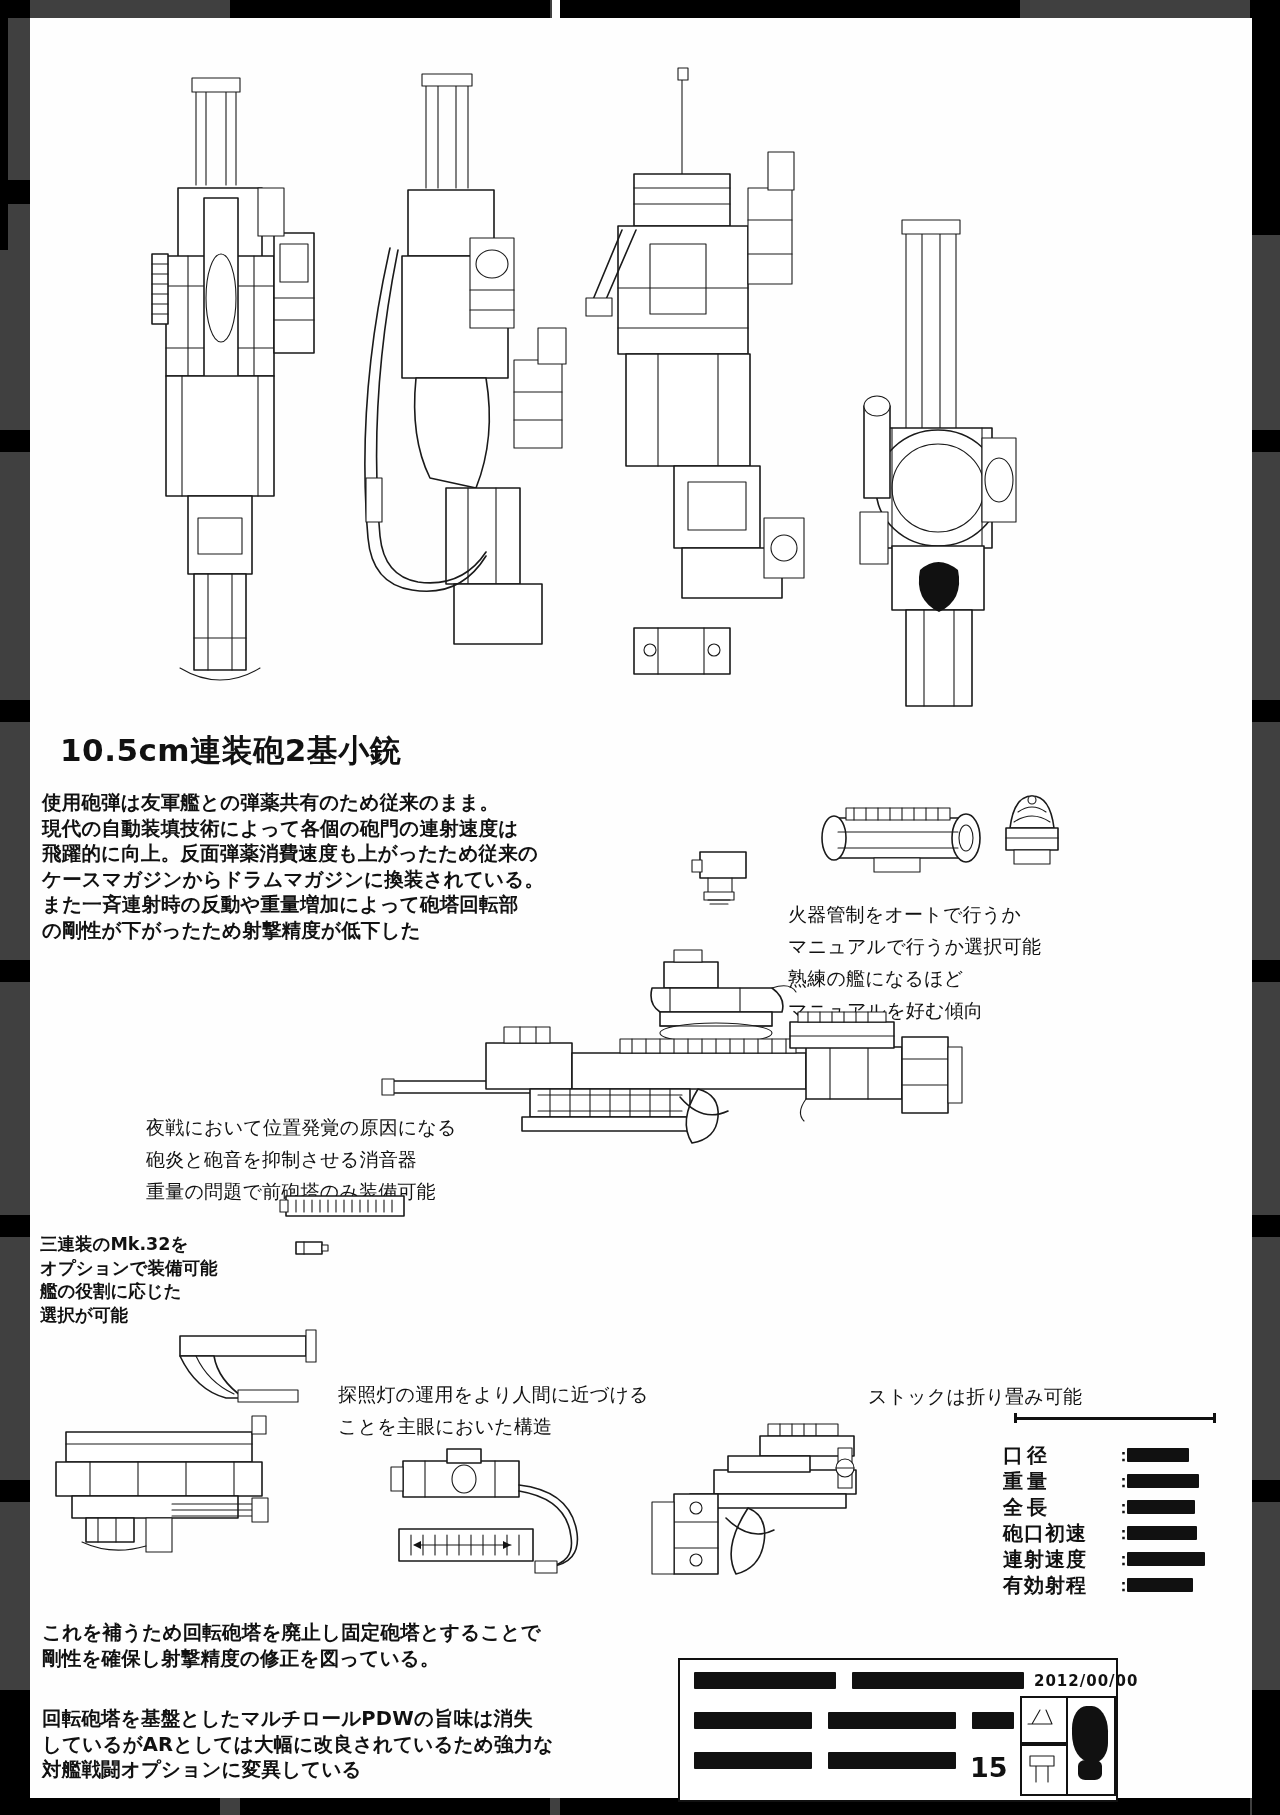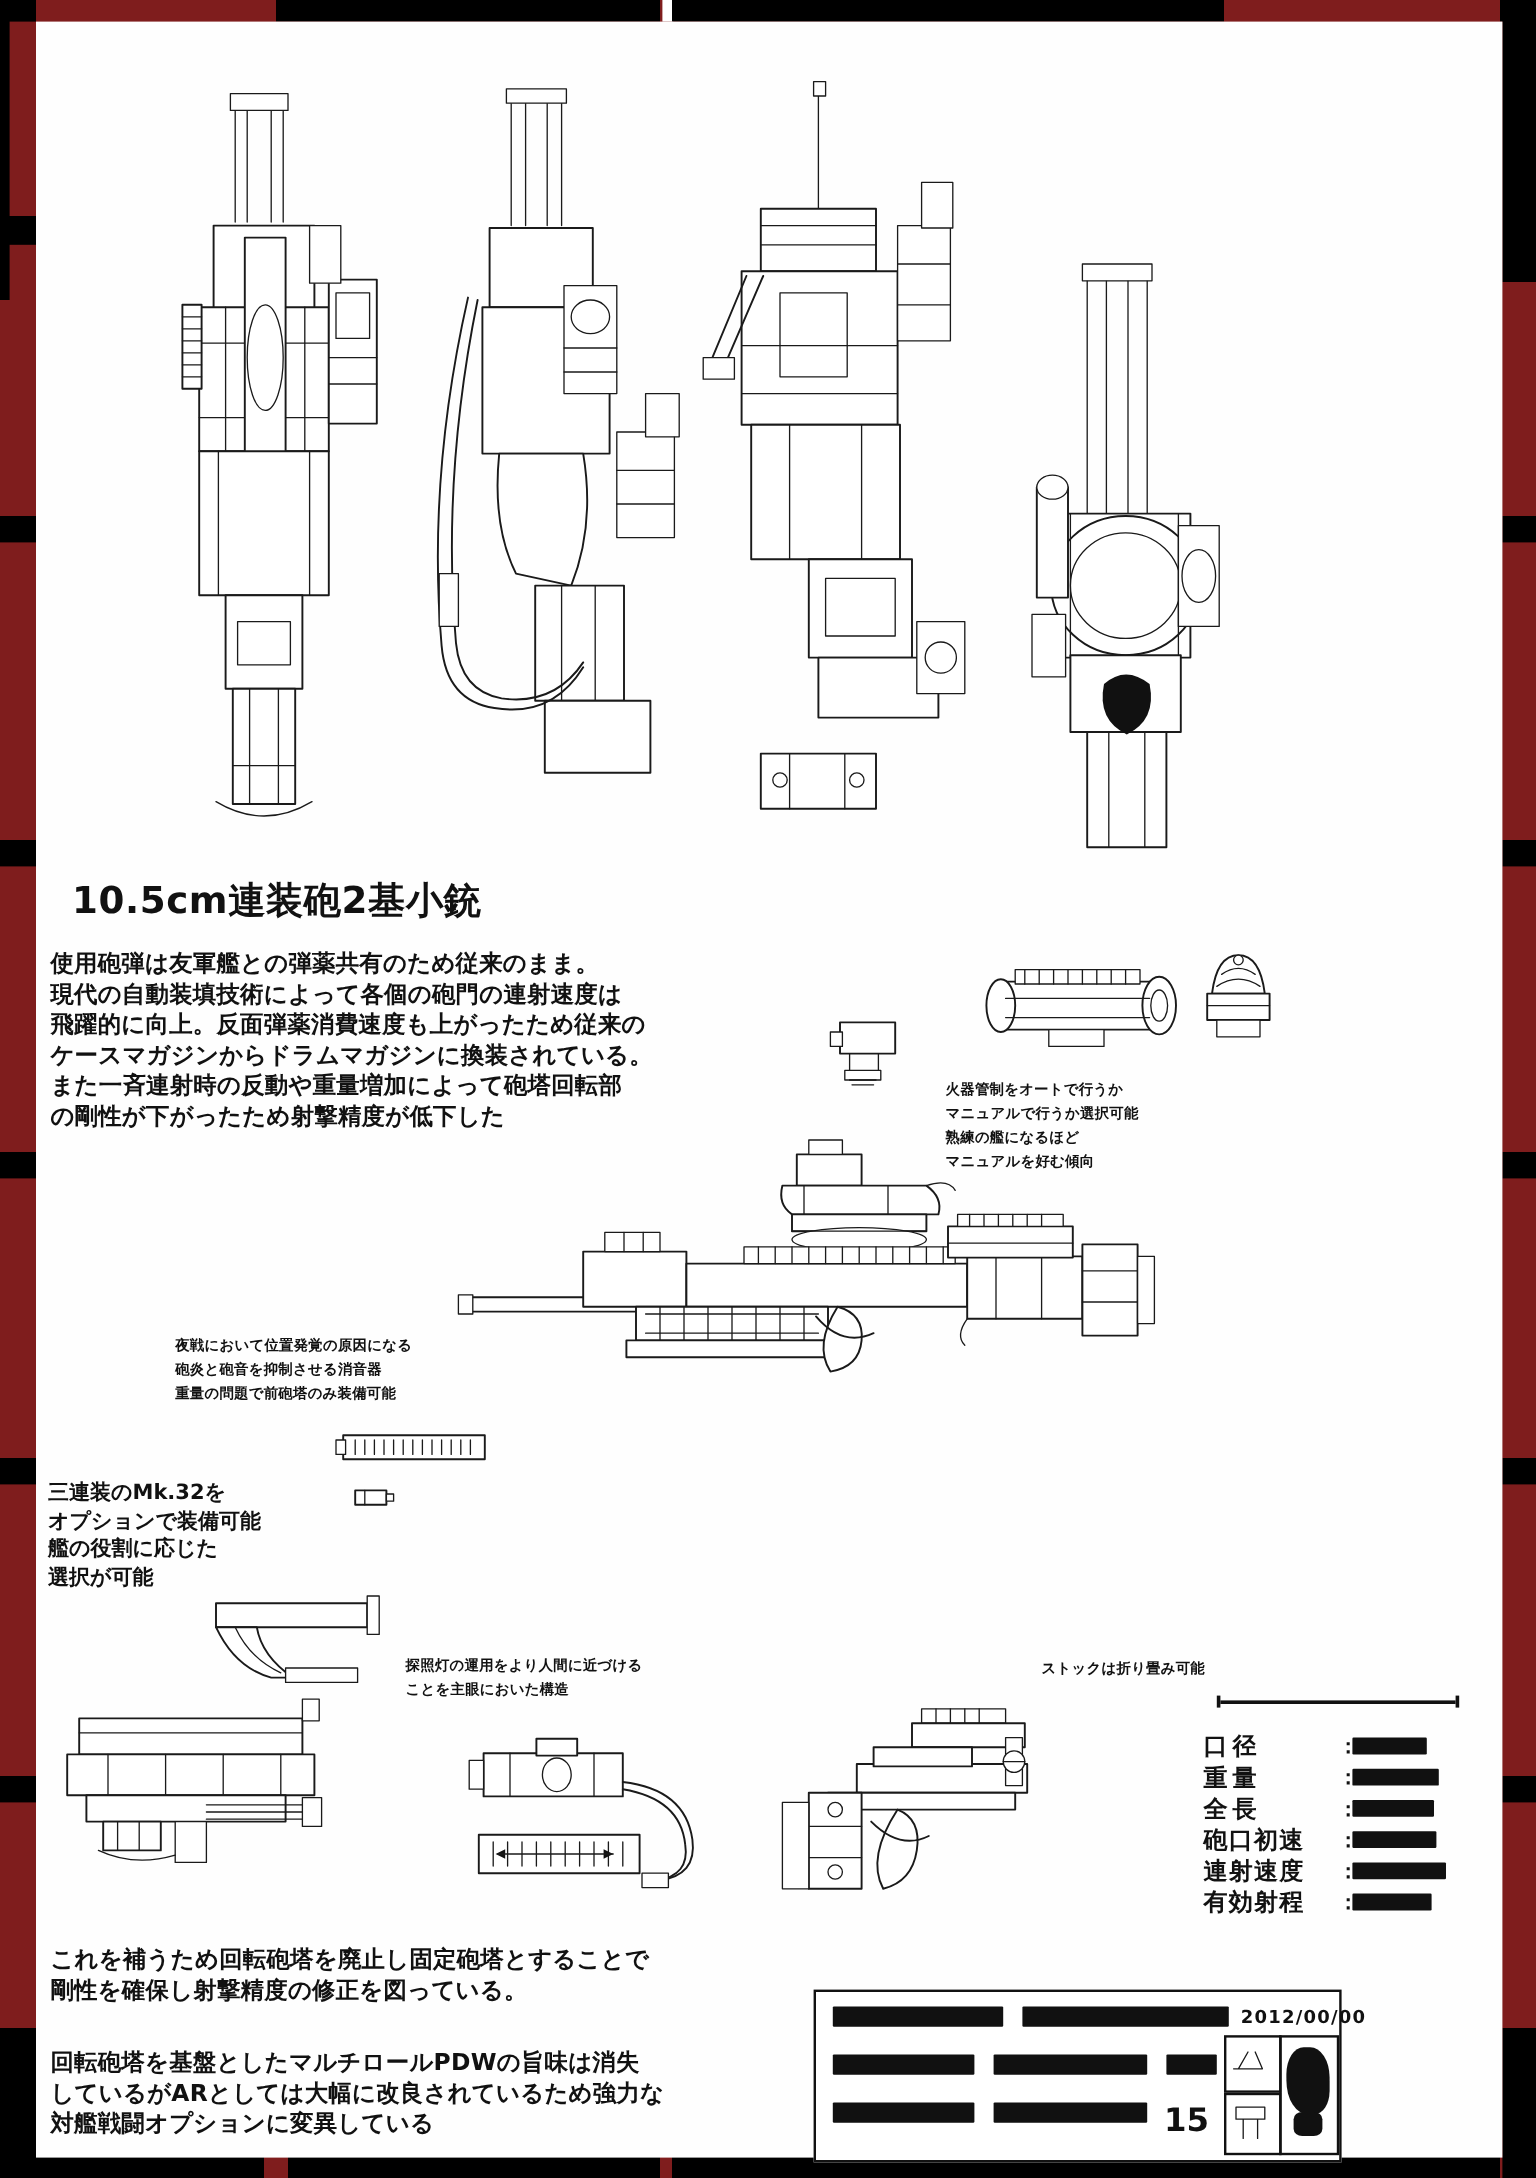--- a/index.html
+++ b/index.html
@@ -1,40 +1,40 @@
 <!DOCTYPE html>
 <html><head>
 <meta charset="utf-8">
 <style>
   html,body{margin:0;padding:0;background:#fff;}
   body{width:1280px;height:1815px;position:relative;overflow:hidden;
        font-family:"Liberation Sans","DejaVu Sans",sans-serif;color:#111;}
 
   
-  .paper{position:absolute;left:0;top:0;width:1280px;height:1815px;background:#7f1d1d;}
+  .paper{position:absolute;left:0;top:0;width:1280px;height:1815px;background:#404040;}
   .scanmark{position:absolute;background:#000;}
 
   .content{position:absolute;left:30px;top:18px;width:1222px;height:1780px;background:#fefefe;}
 
   
   .art{position:absolute;}
   .art svg{display:block;overflow:visible;}
   .ln{fill:none;stroke:#1a1a1a;stroke-width:1.6;stroke-linejoin:round;stroke-linecap:round;}
   .ln2{fill:none;stroke:#1a1a1a;stroke-width:1.1;stroke-linejoin:round;stroke-linecap:round;}
   .lnf{fill:#fff;stroke:#1a1a1a;stroke-width:1.6;stroke-linejoin:round;}
   .lnf2{fill:#fff;stroke:#1a1a1a;stroke-width:1.1;stroke-linejoin:round;}
   .blk{fill:#111;stroke:none;}
 
   
   .jp{font-family:"DejaVu Sans","Liberation Sans",sans-serif;}
   .title{position:absolute;font-size:31px;font-weight:bold;letter-spacing:.5px;
          white-space:nowrap;}
   .body-text{position:absolute;font-size:19.5px;font-weight:bold;line-height:25.5px;
              white-space:pre-line;letter-spacing:.2px;}
-  .callout{position:absolute;font-size:12px;font-weight:bold;line-height:20px;
+  .callout{position:absolute;font-size:19px;font-weight:normal;line-height:32px;
            white-space:pre-line;letter-spacing:.2px;}
   .callout-sm{position:absolute;font-size:17.5px;font-weight:bold;line-height:23.5px;
               white-space:pre-line;}
 
   
   .spec{position:absolute;right:34px;top:1424px;width:215px;}
   .spec-row{display:flex;align-items:center;height:26px;}
   .spec-label{font-size:20px;font-weight:bold;letter-spacing:4px;white-space:nowrap;
               width:112px;font-family:"DejaVu Sans","Liberation Sans",sans-serif;}
   .spec-colon{font-size:17px;font-weight:bold;width:12px;}

